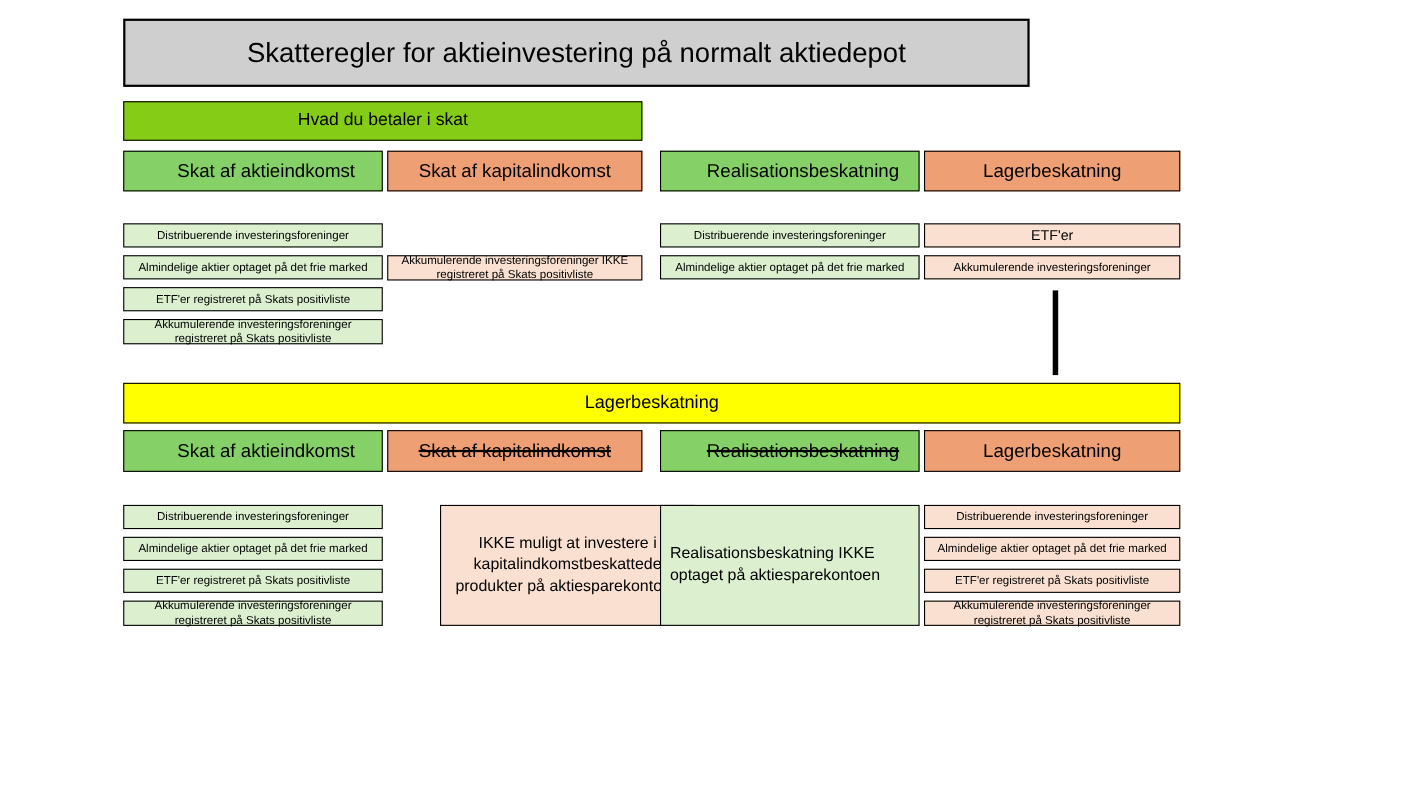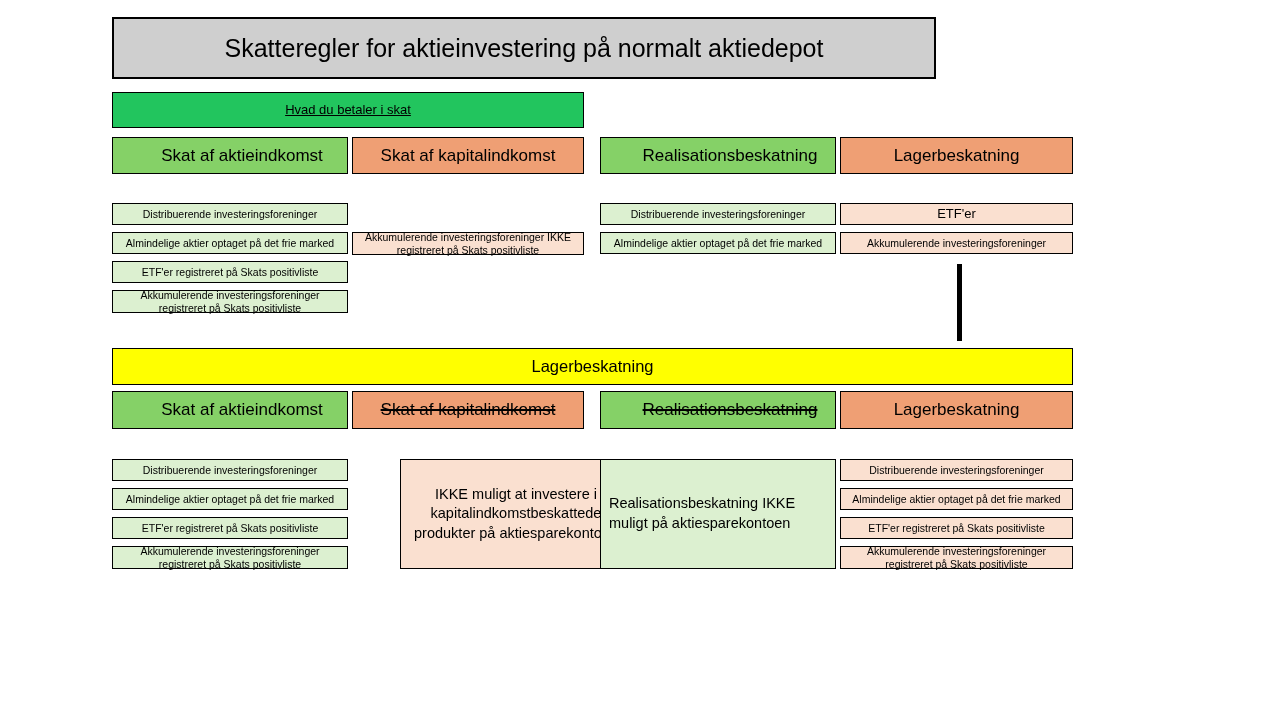--- a/index.html
+++ b/index.html
@@ -31,23 +31,22 @@
     color: #000000;
   }
   
   .title-bar {
     background: #cfcfcf;
     font-size: 25px;
     border-width: 2px;
   }
   
   .section-head {
-    background: #22c55e;
-    font-size: 13px;
-    text-decoration: underline;
+    background: #84cc16;
+    font-size: 16px;
   }
   
   .cat-green {
     background: #85d167;
     font-size: 17px;
     padding-left: 24px;
   }
   .cat-orange {
     background: #ef9f74;
     font-size: 17px;
@@ -129,20 +128,20 @@
 
   <div class="box cat-orange" style="left:840px; top:391px; width:233px; height:38px;">Lagerbeskatning</div>
 
   <div class="box leaf leaf-green" style="left:112px; top:459px; width:236px; height:22px;">Distribuerende investeringsforeninger</div>
   <div class="box leaf leaf-green" style="left:112px; top:488px; width:236px; height:22px;">Almindelige aktier optaget på det frie marked</div>
   <div class="box leaf leaf-green" style="left:112px; top:517px; width:236px; height:22px;">ETF'er registreret på Skats positivliste</div>
   <div class="box leaf leaf-green" style="left:112px; top:546px; width:236px; height:23px;">Akkumulerende investeringsforeninger registreret på Skats positivliste</div>
 
   <div class="box note note-orange" style="left:352px; top:459px; width:232px; height:110px;">IKKE muligt at investere i kapitalindkomstbeskattede produkter på aktiesparekontoen</div>
 
-  <div class="box note note-green note-left" style="left:600px; top:459px; width:236px; height:110px;">Realisationsbeskatning IKKE muligt på aktiesparekontoen</div>
+  <div class="box note note-green note-left" style="left:600px; top:459px; width:236px; height:110px;">Realisationsbeskatning IKKE optaget på aktiesparekontoen</div>
 
   <div class="box leaf leaf-orange" style="left:840px; top:459px; width:233px; height:22px;">Distribuerende investeringsforeninger</div>
   <div class="box leaf leaf-orange" style="left:840px; top:488px; width:233px; height:22px;">Almindelige aktier optaget på det frie marked</div>
   <div class="box leaf leaf-orange" style="left:840px; top:517px; width:233px; height:22px;">ETF'er registreret på Skats positivliste</div>
   <div class="box leaf leaf-orange" style="left:840px; top:546px; width:233px; height:23px;">Akkumulerende investeringsforeninger registreret på Skats positivliste</div>
 
 </div>
 
 </body></html>

